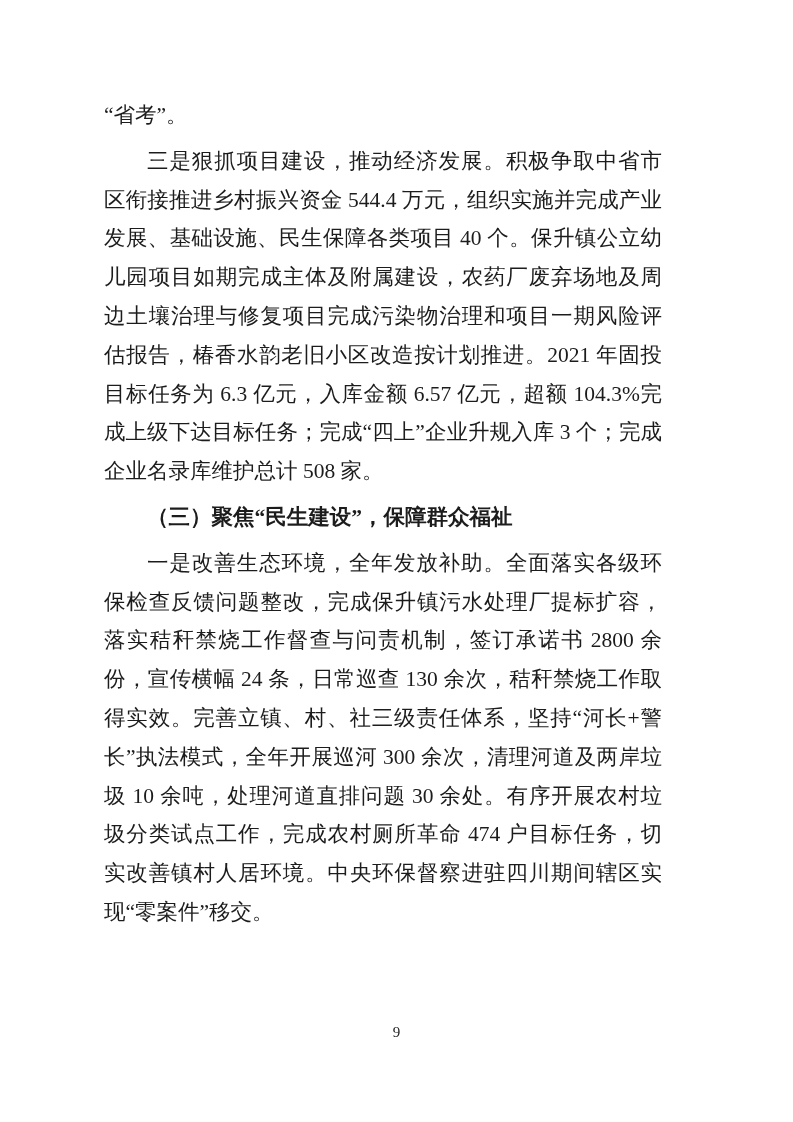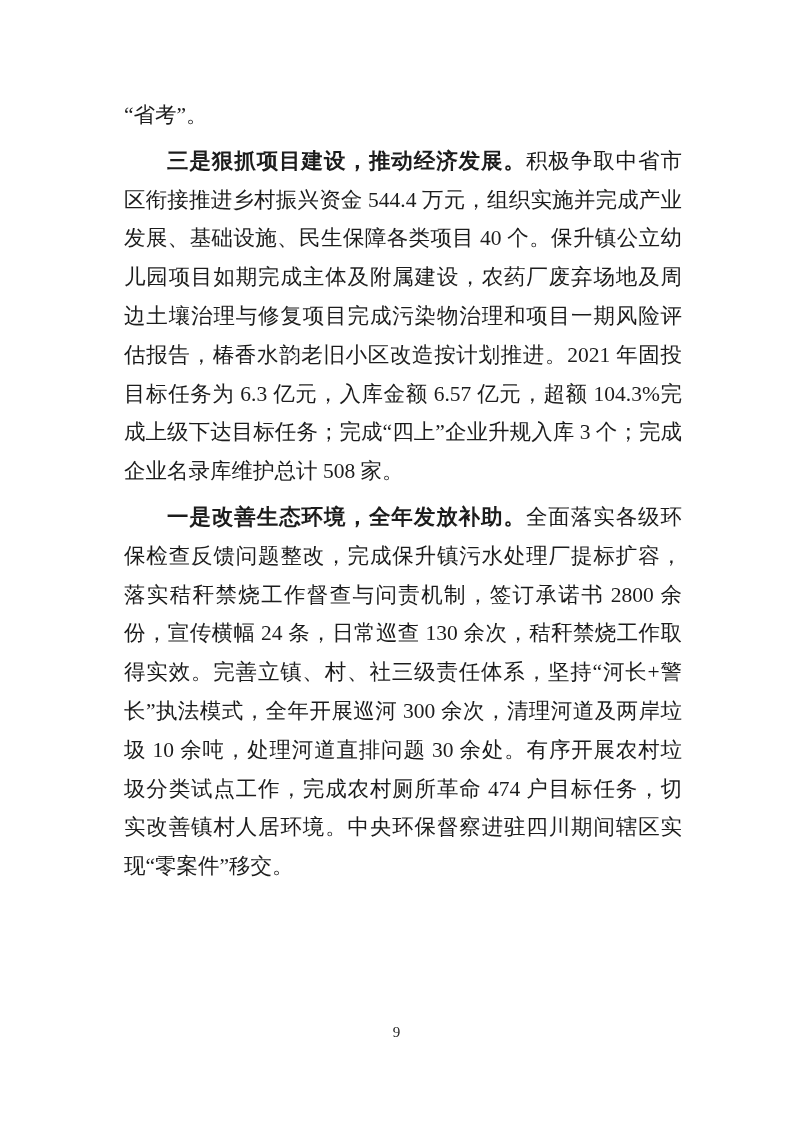--- a/index.html
+++ b/index.html
@@ -15,41 +15,41 @@
     color: #1c1c1c;
     overflow: hidden;
   }
   .page {
     position: absolute;
     inset: 0;
     background: #ffffff;
   }
   .content {
     position: absolute;
-    left: 124px;
+    left: 104px;
     top: 96px;
     width: 558px;
     font-size: 21.5px;
     line-height: 38.8px;
     text-align: justify;
     text-justify: inter-ideograph;
   }
   .para {
     margin: 0;
     text-indent: 2em;
     word-break: break-all;
   }
   .para + .para {
     margin-top: 7px;
   }
   .para.no-indent {
     text-indent: 0;
   }
   .lead {
-    font-weight: 700;
+    font-weight: 400;
   }
   .heading {
     font-weight: 700;
   }
   .page-number {
     position: absolute;
     top: 1022px;
     left: 0;
     width: 100%;
     text-align: center;
@@ -62,20 +62,21 @@
 <body>
 
 <div class="page">
 
   <div class="content">
 
     <p class="para no-indent">“省考”。</p>
 
     <p class="para"><span class="lead">三是狠抓项目建设，推动经济发展。</span><span>积极争取中省市区衔接推进乡村振兴资金 544.4 万元，组织实施并完成产业发展、基础设施、民生保障各类项目 40 个。保升镇公立幼儿园项目如期完成主体及附属建设，农药厂废弃场地及周边土壤治理与修复项目完成污染物治理和项目一期风险评估报告，椿香水韵老旧小区改造按计划推进。2021 年固投目标任务为 6.3 亿元，入库金额 6.57 亿元，超额 104.3%完成上级下达目标任务；完成“四上”企业升规入库 3 个；完成企业名录库维护总计 508 家。</span></p>
 
+    <p class="para heading">（三）聚焦“民生建设”，保障群众福祉</p>
 
     <p class="para"><span class="lead">一是改善生态环境，全年发放补助。</span><span>全面落实各级环保检查反馈问题整改，完成保升镇污水处理厂提标扩容，落实秸秆禁烧工作督查与问责机制，签订承诺书 2800 余份，宣传横幅 24 条，日常巡查 130 余次，秸秆禁烧工作取得实效。完善立镇、村、社三级责任体系，坚持“河长+警长”执法模式，全年开展巡河 300 余次，清理河道及两岸垃圾 10 余吨，处理河道直排问题 30 余处。有序开展农村垃圾分类试点工作，完成农村厕所革命 474 户目标任务，切实改善镇村人居环境。中央环保督察进驻四川期间辖区实现“零案件”移交。</span></p>
 
 
   </div>
 
   <div class="page-number">9</div>
 
 </div>
 

